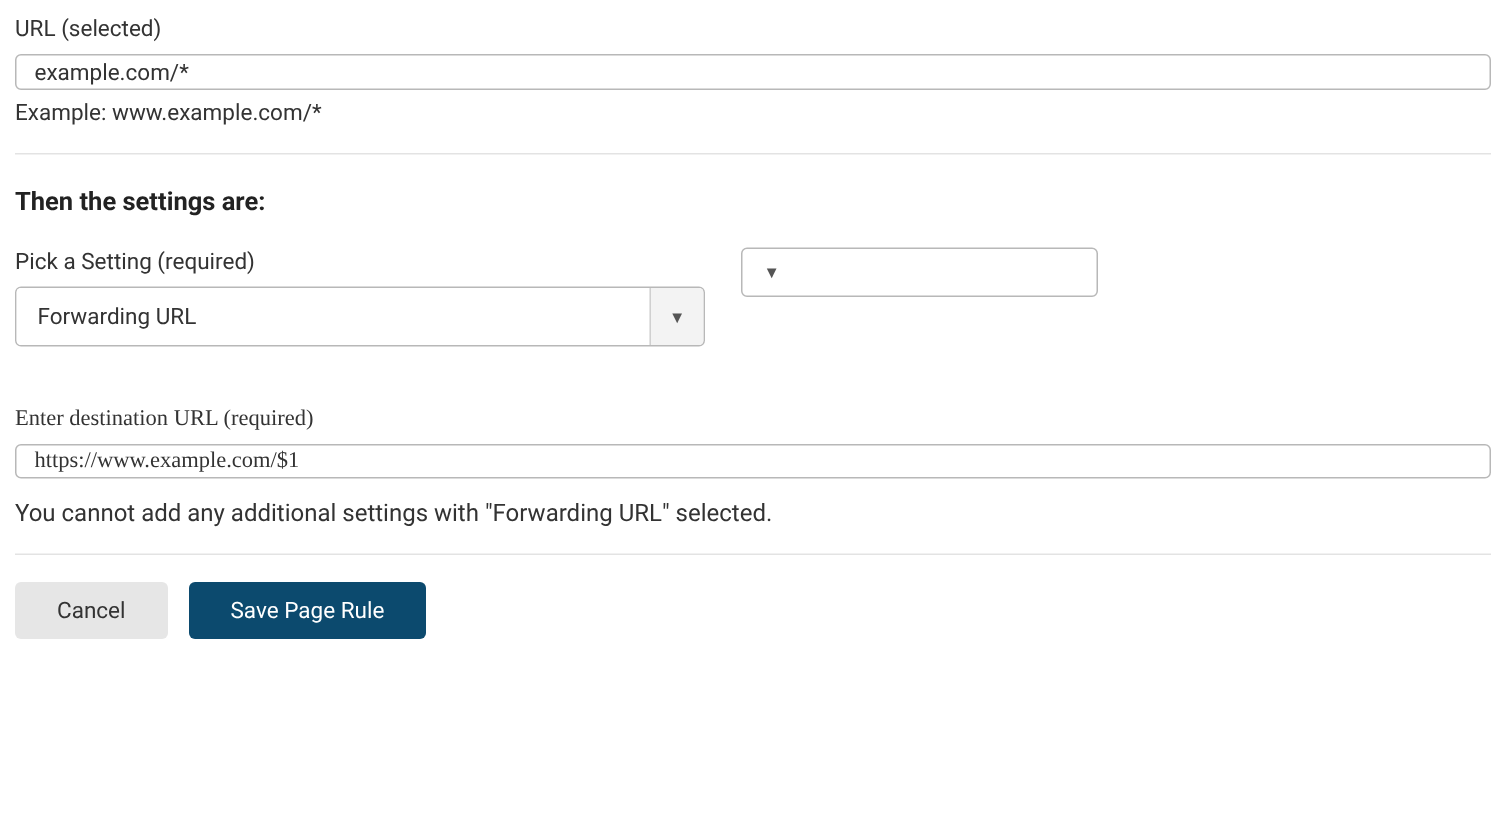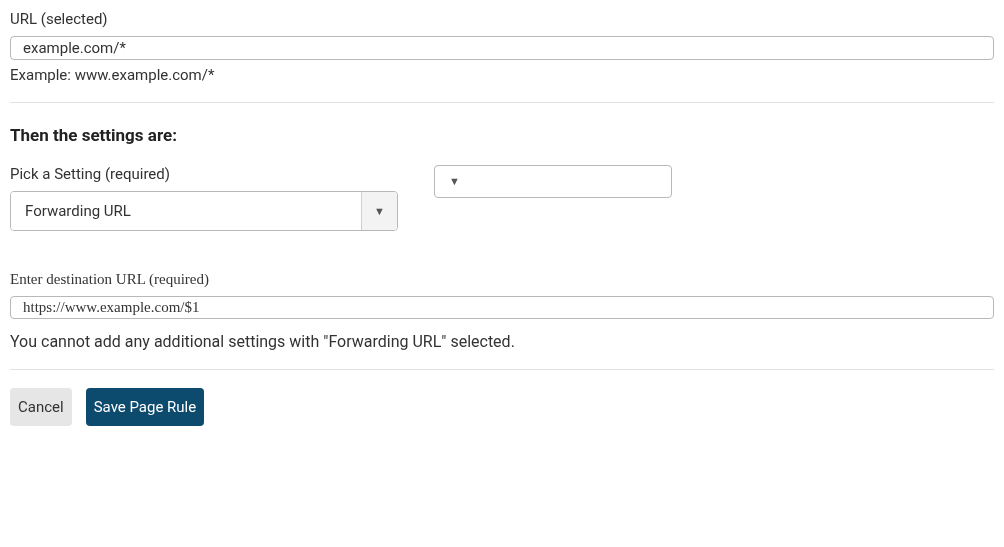--- a/index.html
+++ b/index.html
@@ -45,21 +45,21 @@
       margin: 18px 0;
     }
     .section-heading {
       font-weight: 700;
       font-size: 17px;
       color: #222;
       margin: 22px 0 20px 0;
     }
     .row {
       display: flex;
-      gap: 36px;
+      gap: 24px;
       align-items: flex-start;
     }
     .col {
       display: flex;
       flex-direction: column;
     }
     .select-wrap {
       display: flex;
       border: 1px solid #b8b8b8;
       border-radius: 4px;
@@ -108,41 +108,41 @@
       margin-top: 13px;
       font-size: 16px;
       color: #333;
     }
     .button-row {
       display: flex;
       gap: 14px;
       margin-top: 12px;
     }
     .btn {
-      padding: 10px 8px;
+      padding: 10px 28px;
       border-radius: 4px;
       font-size: 15px;
       cursor: pointer;
       border: none;
       font-family: inherit;
     }
     .btn-secondary {
       background: #e6e6e6;
       color: #333;
     }
     .btn-primary {
       background: #0c4a6e;
       color: #fff;
     }
     .dest-section {
       margin-top: 40px;
       font-family: Liberation Serif, serif;
     }
     .pick-setting-wrap {
-      width: 388px;
+      width: 460px;
     }
     .status-wrap {
       width: 238px;
     }
   </style>
 </head>
 <body>
 
 <div class="form-container">
 

